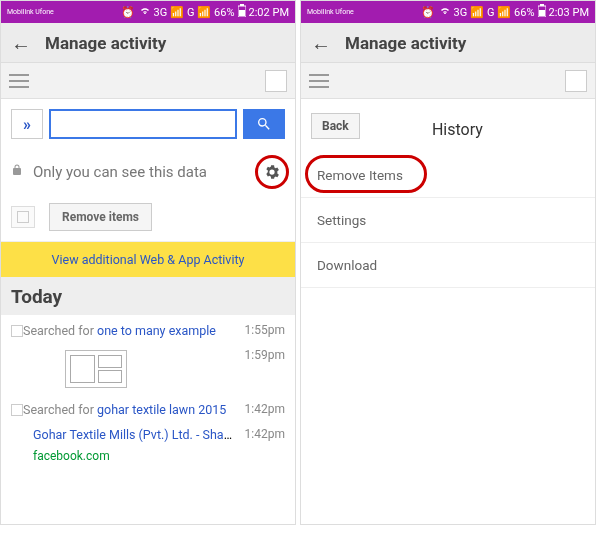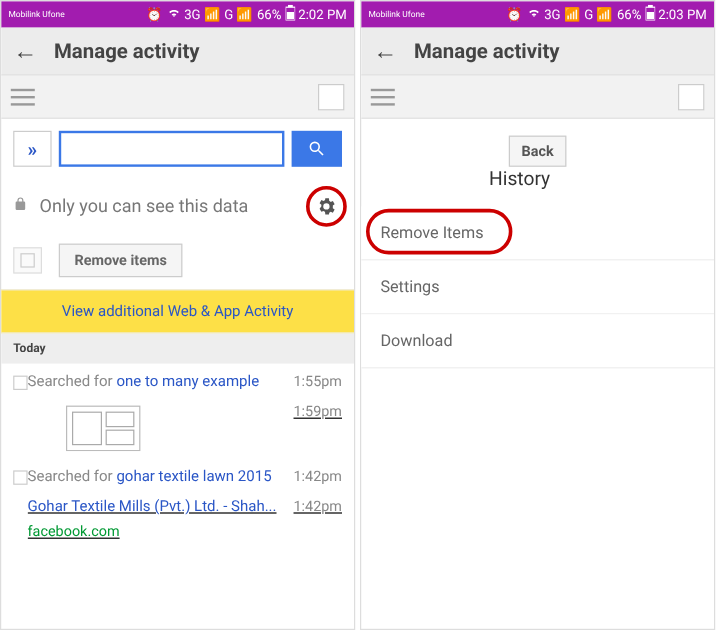--- a/index.html
+++ b/index.html
@@ -125,21 +125,21 @@
     text-align: center;
     padding: 10px;
     font-size: 12.5px;
     color: #2a56c6;
     border-top: 1px solid #eee;
     border-bottom: 1px solid #eee;
   }
   .section-h {
     background: #eee;
     padding: 7px 10px;
-    font-size: 10px;
+    font-size: 19px;
     font-weight: bold;
     color: #444;
   }
   .entry {
     display: flex;
     padding: 8px 10px;
     font-size: 12.5px;
     color: #888;
     align-items: flex-start;
   }
@@ -154,42 +154,41 @@
     margin-top: 2px;
     display: flex; padding: 4px; gap: 3px;
   }
   .thumb .col { flex: 1; display: flex; flex-direction: column; gap: 2px; }
   .thumb .box { flex: 1; border: 1px solid #aaa; }
   .entry2 {
     display: flex;
     padding: 2px 10px 6px 10px;
     font-size: 12.5px;
     align-items: flex-start;
-    text-decoration: underline;
+    gap: 10px;
   }
   .entry2 .spacer { width: 12px; flex-shrink: 0; }
   .entry2 .etext { flex: 1; overflow: hidden; white-space: nowrap; text-overflow: ellipsis; }
   .entry2 .time { color: #888; font-size: 12px; }
   .bluelink { color: #2a56c6; }
   .greenlink { color: #009933; font-size: 12px; }
   
   .backbtn {
     display: inline-block;
     padding: 5px 10px;
     border: 1px solid #ccc;
     background: #f5f5f5;
     font-size: 12px;
     font-weight: bold;
     color: #555;
   }
   .historyhead {
     display: flex;
-    align-items: center;
+    align-items: flex-end;
     padding: 14px 10px 14px 10px;
-    flex-direction: column;
   }
   .historyhead .htitle {
     flex: 1;
     text-align: center;
     font-size: 16px;
     color: #333;
     margin-left: -30px;
   }
   .menuitem {
     padding: 14px 16px;

